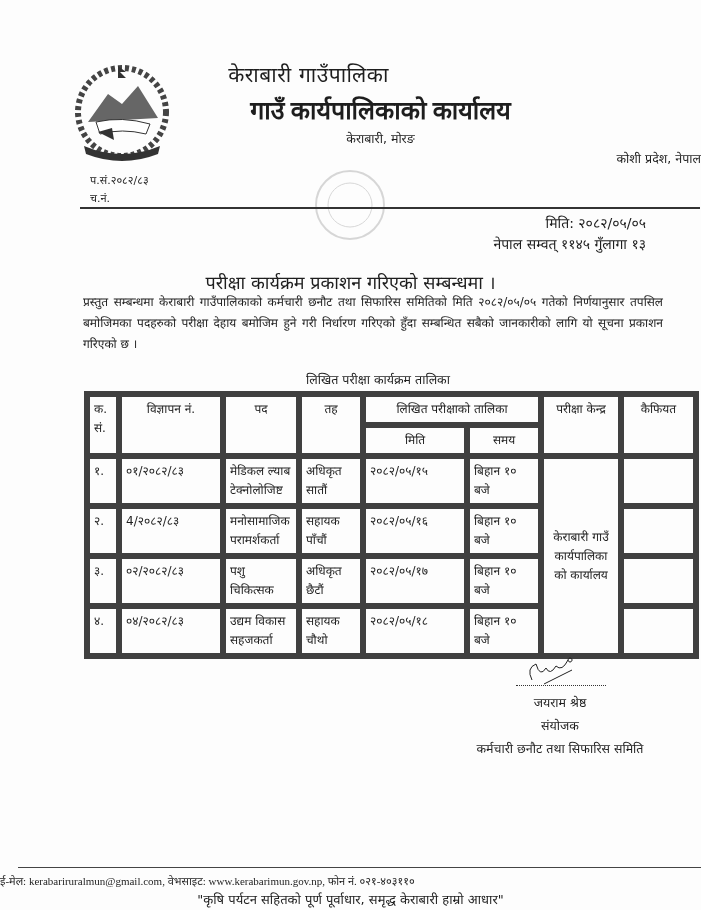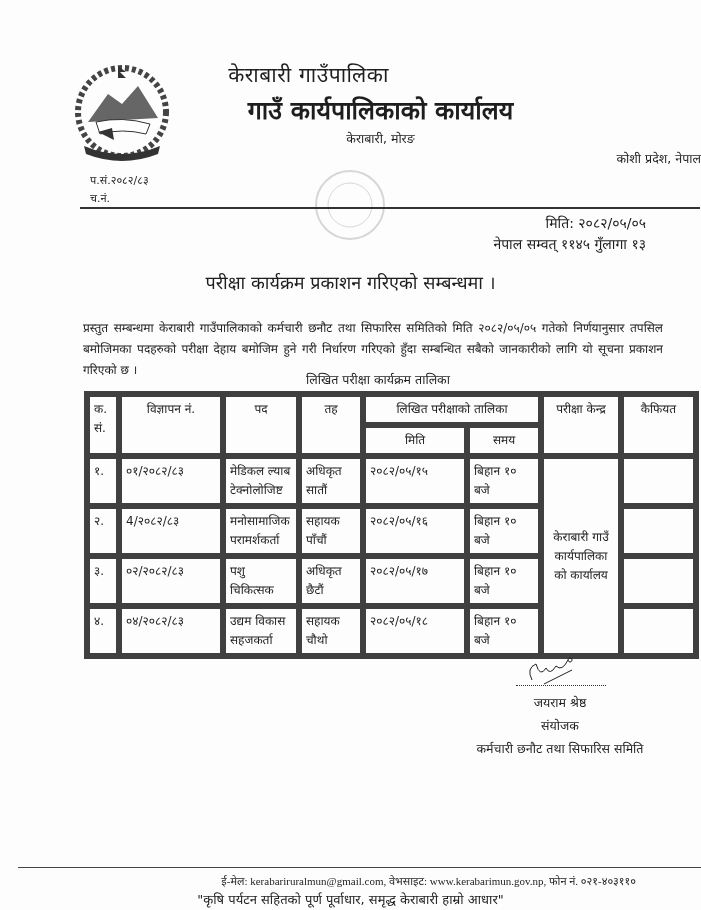--- a/index.html
+++ b/index.html
@@ -4,49 +4,49 @@
 <style>
   html, body { margin: 0; padding: 0; }
   body {
     width: 701px; height: 910px; position: relative; overflow: hidden;
     background: #fdfdfd; color: #1e1e1e;
     font-family: "DejaVu Sans", sans-serif;
   }
   .abs { position: absolute; }
   .logo { left: 68px; top: 60px; width: 108px; height: 106px; }
   .hdr1 { left: 0; width: 557px; top: 60px; text-align: center; font-size: 21px; padding-left: 60px; box-sizing: border-box; letter-spacing: 0.5px; }
-  .hdr2 { left: 0; width: 701px; top: 92px; text-align: center; font-size: 25px; font-weight: bold; padding-left: 60px; box-sizing: border-box; }
+  .hdr2 { left: 0; width: 701px; top: 92px; text-align: center; font-size: 25px; font-weight: bold; padding-left: 60px; box-sizing: border-box; font-family: Liberation Serif, serif; }
   .hdr3 { left: 0; width: 701px; top: 130px; text-align: center; font-size: 12.5px; padding-left: 60px; box-sizing: border-box; }
   .hdr4 { left: 0; width: 701px; top: 150px; text-align: right; font-size: 12.5px; padding-left: 60px; box-sizing: border-box; }
   .ref1 { left: 90px; top: 172px; font-size: 11px; }
   .ref2 { left: 90px; top: 190px; font-size: 11px; }
   .topline { left: 80px; top: 207px; width: 620px; height: 2px; background: #333; }
   .stamp { left: 305px; top: 165px; width: 90px; height: 80px; opacity: 0.25; }
   .date1 { right: 55px; top: 213px; font-size: 14px; }
   .date2 { right: 55px; top: 234px; font-size: 14px; }
   .subject { left: 0; width: 701px; top: 270px; text-align: center; font-size: 18px; }
-  .body-text { left: 83px; width: 580px; top: 292px; font-size: 12px; line-height: 21px; text-align: justify; margin-top: 26px; }
+  .body-text { left: 83px; width: 580px; top: 292px; font-size: 12px; line-height: 21px; text-align: justify; }
   .tbl-title { left: 0; width: 701px; top: 371px; text-align: center; font-size: 12.5px; padding-left: 55px; box-sizing: border-box; }
   table.sched {
     position: absolute; left: 84px; top: 391px; width: 609px;
     border-collapse: collapse; font-size: 12px; table-layout: fixed;
   }
   table.sched td, table.sched th {
     border: 6px solid #404040; padding: 3px 4px; vertical-align: top; font-weight: normal;
     line-height: 19px;
   }
   table.sched th { text-align: center; }
   .center-cell { vertical-align: middle !important; text-align: center; }
   .sig { left: 510px; top: 650px; width: 80px; height: 40px; }
   .dots { left: 516px; top: 685px; width: 90px; border-top: 1px dotted #333; }
   .signame { left: 460px; width: 200px; top: 694px; text-align: center; font-size: 12.5px; }
   .sigrole { left: 460px; width: 200px; top: 717px; text-align: center; font-size: 12.5px; }
   .sigcom { left: 440px; width: 240px; top: 740px; text-align: center; font-size: 12.5px; }
   .footline { left: 18px; top: 867px; width: 683px; height: 1px; background: #444; }
-  .foot1 { left: 0; width: 636px; top: 873px; text-align: right; font-size: 11px; font-family: "Liberation Serif", serif; }
+  .foot1 { left: 0; width: 636px; top: 873px; text-align: left; font-size: 11px; font-family: "Liberation Serif", serif; }
   .foot2 { left: 0; width: 701px; top: 890px; text-align: center; font-size: 13px; }
 </style>
 </head>
 <body>
 
 <svg class="abs logo" viewBox="0 0 108 106">
   <circle cx="54" cy="52" r="44" fill="none" stroke="#444" stroke-width="6" stroke-dasharray="4 3"></circle>
   <polygon points="20,62 40,34 54,44 70,26 90,58" fill="#666"></polygon>
   <polygon points="50,6 58,12 52,12 58,18 50,18" fill="#333"></polygon>
   <path d="M28,62 Q54,56 82,64 L78,74 Q54,68 32,74 Z" fill="#fff" stroke="#333" stroke-width="1"></path>

